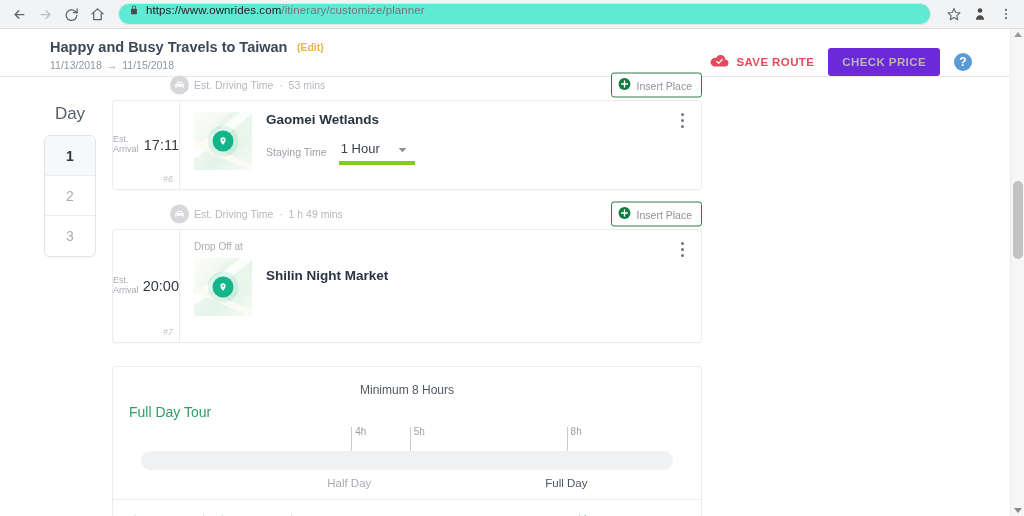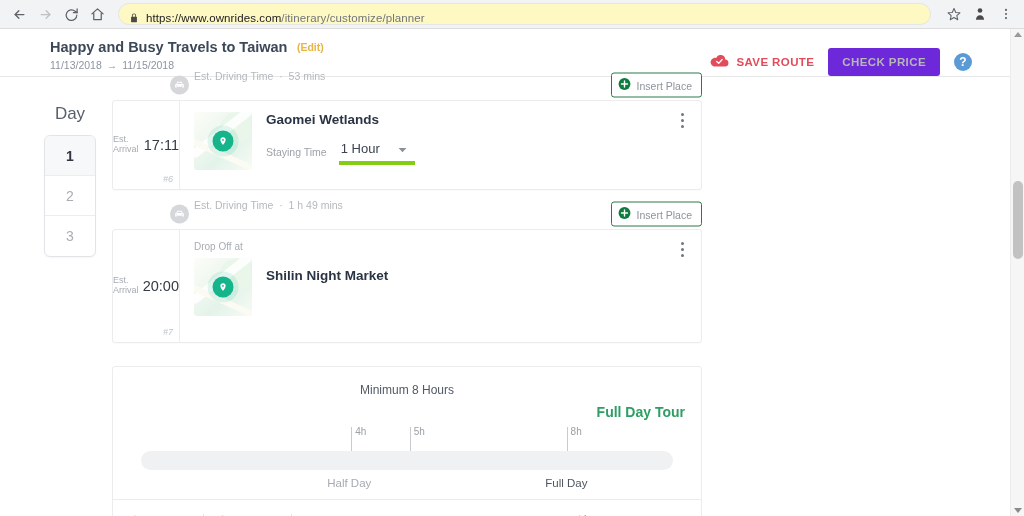--- a/index.html
+++ b/index.html
@@ -22,23 +22,23 @@
     width: 26px; height: 26px;
     display: flex; align-items: center; justify-content: center;
     color: #5f6368; flex: 0 0 auto;
   }
   .nav-btn svg { display: block; }
   .nav-btn.first { margin-left: 6px; }
   .url-pill {
     flex: 1 1 auto;
     height: 22px;
     margin: 0 10px 0 8px;
-    background: #fef9c3;
+    background: #5eead4;
     border-radius: 11px;
-    display: flex; align-items: flex-end;
+    display: flex; align-items: flex-start;
     padding: 0 10px;
     border: 1px solid #e4e6e8;
   }
   .lock-icon { margin-right: 7px; display: flex; color: #4a4a4a; }
   .url-text {
     font-size: 11.5px; color: #202124; letter-spacing: .1px;
     white-space: nowrap; overflow: hidden;
   }
   .url-text .dim { color: #70757a; }
   .chrome-right { display: flex; align-items: center; padding-right: 5px; }
@@ -111,21 +111,21 @@
     font-size: 14px; color: #a9aeb5; cursor: pointer;
     border-bottom: 1px solid #ededf0;
   }
   .day-item:last-child { border-bottom: none; }
   .day-item.active { background: #f7f8f9; color: #2f3640; font-weight: 700; }
 
   
   .itin { position: absolute; left: 112px; top: 0; width: 590px; }
 
   .drive-row {
-    display: flex; 
+    display: flex; align-items: center;
     height: 30px; padding-left: 56px; position: relative;
   }
   .drive-icon {
     position: absolute; left: 58px; top: 50%; transform: translateY(-50%);
     width: 19px; height: 19px; border-radius: 50%;
     background: #d5d7da; display: flex; align-items: center; justify-content: center;
   }
   .drive-text {
     margin-left: 26px; font-size: 10.5px; color: #b4b9bf; white-space: nowrap;
   }
@@ -202,22 +202,22 @@
   .kebab i { width: 3px; height: 3px; border-radius: 50%; background: #6e7681; display: block; }
 
   
   .summary-card {
     border: 1px solid #ececee; border-radius: 3px;
     background: #fff; box-shadow: 0 1px 1px rgba(0,0,0,.02);
   }
   .summary-top { padding: 16px 16px 10px 16px; }
   .min-hours { text-align: center; font-size: 12px; color: #525a65; }
   .tour-type {
-    text-align: right; font-size: 14px; color: #2e9e63;
-    font-weight: 700; margin-top: 7px;
+    text-align: left; font-size: 14px; color: #2e9e63;
+    font-weight: 400; margin-top: 7px;
   }
   .bar-wrap { position: relative; margin: 23px 12px 0 12px; height: 46px; }
   .tick {
     position: absolute; top: -16px;
     display: flex; align-items: flex-start;
   }
   .tick .line { width: 1px; height: 26px; background: #c8ccd1; }
   .tick .tlabel { font-size: 10px; color: #9aa0a6; margin-left: 3px; line-height: 1; }
   .bar-track {
     position: absolute; top: 8px; left: 0; right: 0;

